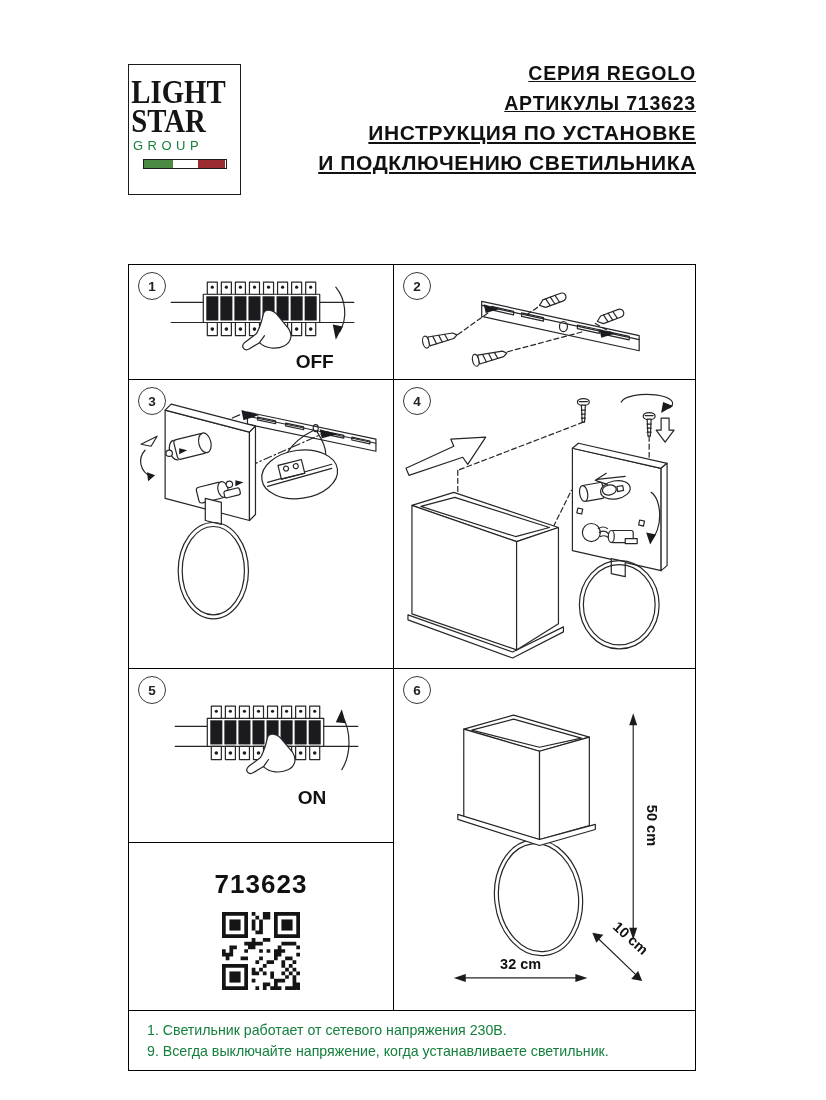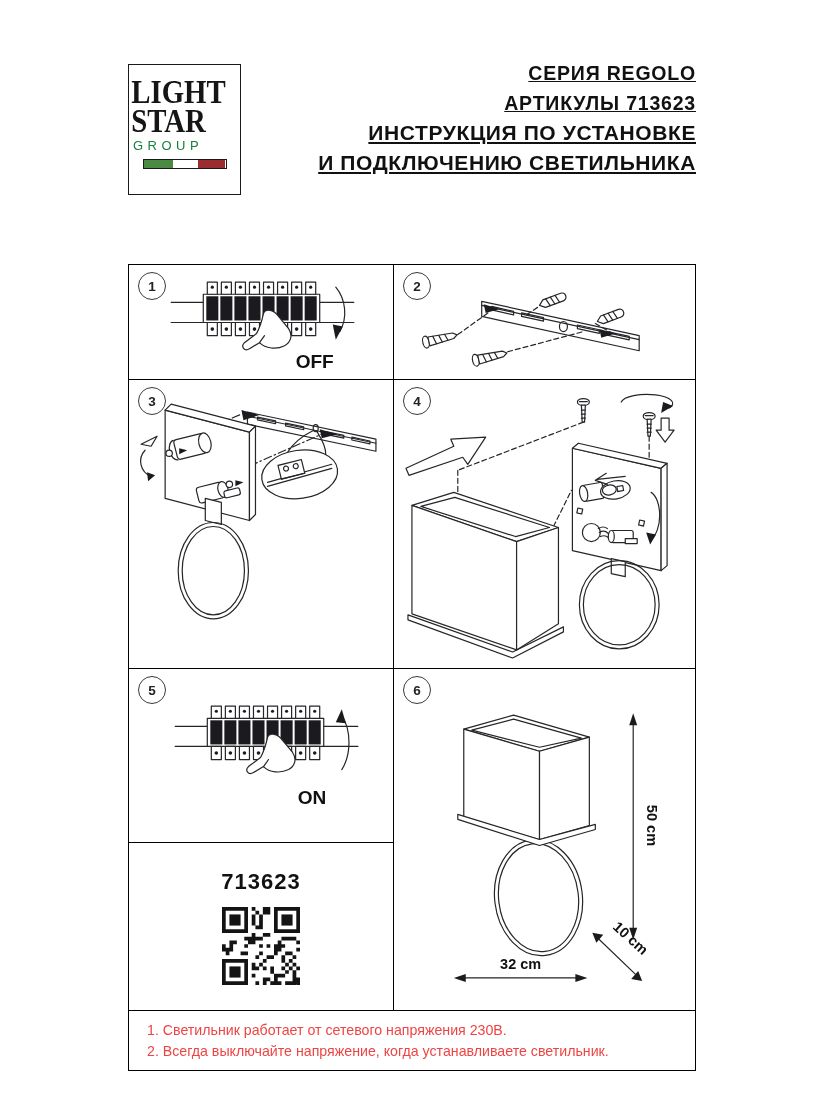--- a/index.html
+++ b/index.html
@@ -23,27 +23,27 @@
 
   
   .sheet{position:absolute;left:128px;top:264px;width:568px;height:807px;
          border:1.5px solid #000;box-sizing:border-box;display:grid;
          grid-template-columns:265px 1fr;grid-template-rows:115px 289px 174px 168px auto;}
   .cell{position:relative;box-sizing:border-box;border-right:1.5px solid #000;border-bottom:1.5px solid #000;background:#fff;}
   .cell.rightcol{border-right:none;}
   .c6{grid-column:2;grid-row:3/5;border-right:none;}
   .c-code{grid-column:1;grid-row:4;display:flex;flex-direction:column;align-items:center;justify-content:flex-start;padding-top:26px;}
   .footer-cell{grid-column:1/3;grid-row:5;border:none;padding:9px 14px 0 18px;}
-  .footer-cell .note{font-size:14.2px;line-height:21px;color:#ef4444;}
+  .footer-cell .note{font-size:14.2px;line-height:21px;color:#15803d;}
 
   .num{position:absolute;left:9px;top:7px;width:26px;height:26px;border:1.4px solid #3a3a3a;
        border-radius:50%;display:flex;align-items:center;justify-content:center;
        font-size:13.5px;font-weight:bold;color:#222;background:#fff;z-index:2;}
 
-  .code{font-size:22px;font-weight:bold;letter-spacing:1px;margin-bottom:12px;}
+  .code{font-size:26px;font-weight:bold;letter-spacing:1px;margin-bottom:12px;}
 
   
   svg.draw{position:absolute;inset:0;width:100%;height:100%;}
   .draw path,.draw rect,.draw circle,.draw ellipse,.draw polygon,.draw line,.draw polyline{
         stroke:#26262a;stroke-width:1.2;fill:none;stroke-linejoin:round;stroke-linecap:round;}
   .draw .fill{fill:#1b1b1f;stroke:none;}
   .draw .wf{fill:#fff;}
   .draw .dash{stroke-dasharray:5 3;}
   .draw .ddot{stroke-dasharray:8 3 1.5 3;}
   .draw text{stroke:none;fill:#111;font-family:"Liberation Sans",sans-serif;}
@@ -312,16 +312,16 @@
           <g id="qr-modules">
               <path d="M32 0h4v4h-4zM44 0h4v4h-4zM48 0h4v4h-4zM36 4h4v4h-4zM44 4h4v4h-4zM48 4h4v4h-4zM32 8h4v4h-4zM40 8h4v4h-4zM32 12h4v4h-4zM40 12h4v4h-4zM32 16h4v4h-4zM40 16h4v4h-4zM36 20h4v4h-4zM40 20h4v4h-4zM32 28h4v4h-4zM44 28h4v4h-4zM48 28h4v4h-4zM24 32h4v4h-4zM28 32h4v4h-4zM32 32h4v4h-4zM36 32h4v4h-4zM40 32h4v4h-4zM64 32h4v4h-4zM68 32h4v4h-4zM72 32h4v4h-4zM76 32h4v4h-4zM8 36h4v4h-4zM12 36h4v4h-4zM28 36h4v4h-4zM32 36h4v4h-4zM60 36h4v4h-4zM80 36h4v4h-4zM0 40h4v4h-4zM8 40h4v4h-4zM24 40h4v4h-4zM40 40h4v4h-4zM48 40h4v4h-4zM56 40h4v4h-4zM60 40h4v4h-4zM64 40h4v4h-4zM0 44h4v4h-4zM4 44h4v4h-4zM8 44h4v4h-4zM56 44h4v4h-4zM60 44h4v4h-4zM80 44h4v4h-4zM4 48h4v4h-4zM20 48h4v4h-4zM24 48h4v4h-4zM40 48h4v4h-4zM56 48h4v4h-4zM68 48h4v4h-4zM72 48h4v4h-4zM36 52h4v4h-4zM48 52h4v4h-4zM52 52h4v4h-4zM64 52h4v4h-4zM76 52h4v4h-4zM44 56h4v4h-4zM64 56h4v4h-4zM72 56h4v4h-4zM32 60h4v4h-4zM40 60h4v4h-4zM68 60h4v4h-4zM76 60h4v4h-4zM32 64h4v4h-4zM36 64h4v4h-4zM44 64h4v4h-4zM52 64h4v4h-4zM64 64h4v4h-4zM72 64h4v4h-4zM80 64h4v4h-4zM52 68h4v4h-4zM68 68h4v4h-4zM76 68h4v4h-4zM32 72h4v4h-4zM56 72h4v4h-4zM60 72h4v4h-4zM64 72h4v4h-4zM76 72h4v4h-4zM44 76h4v4h-4zM48 76h4v4h-4zM56 76h4v4h-4zM76 76h4v4h-4zM80 76h4v4h-4zM36 80h4v4h-4zM44 80h4v4h-4zM52 80h4v4h-4zM56 80h4v4h-4zM60 80h4v4h-4zM68 80h4v4h-4zM72 80h4v4h-4zM76 80h4v4h-4zM80 80h4v4h-4z"></path>
             </g>
         </g>
       </svg>
     </div>
   </div>
 
   <div class="footer-cell">
     <div class="note">1. Светильник работает от сетевого напряжения 230В.</div>
-    <div class="note">2. Всегда выключайте напряжение, когда устанавливаете светильник.</div>
+    <div class="note">9. Всегда выключайте напряжение, когда устанавливаете светильник.</div>
   </div>
 
 </div>
 
 </body></html>

